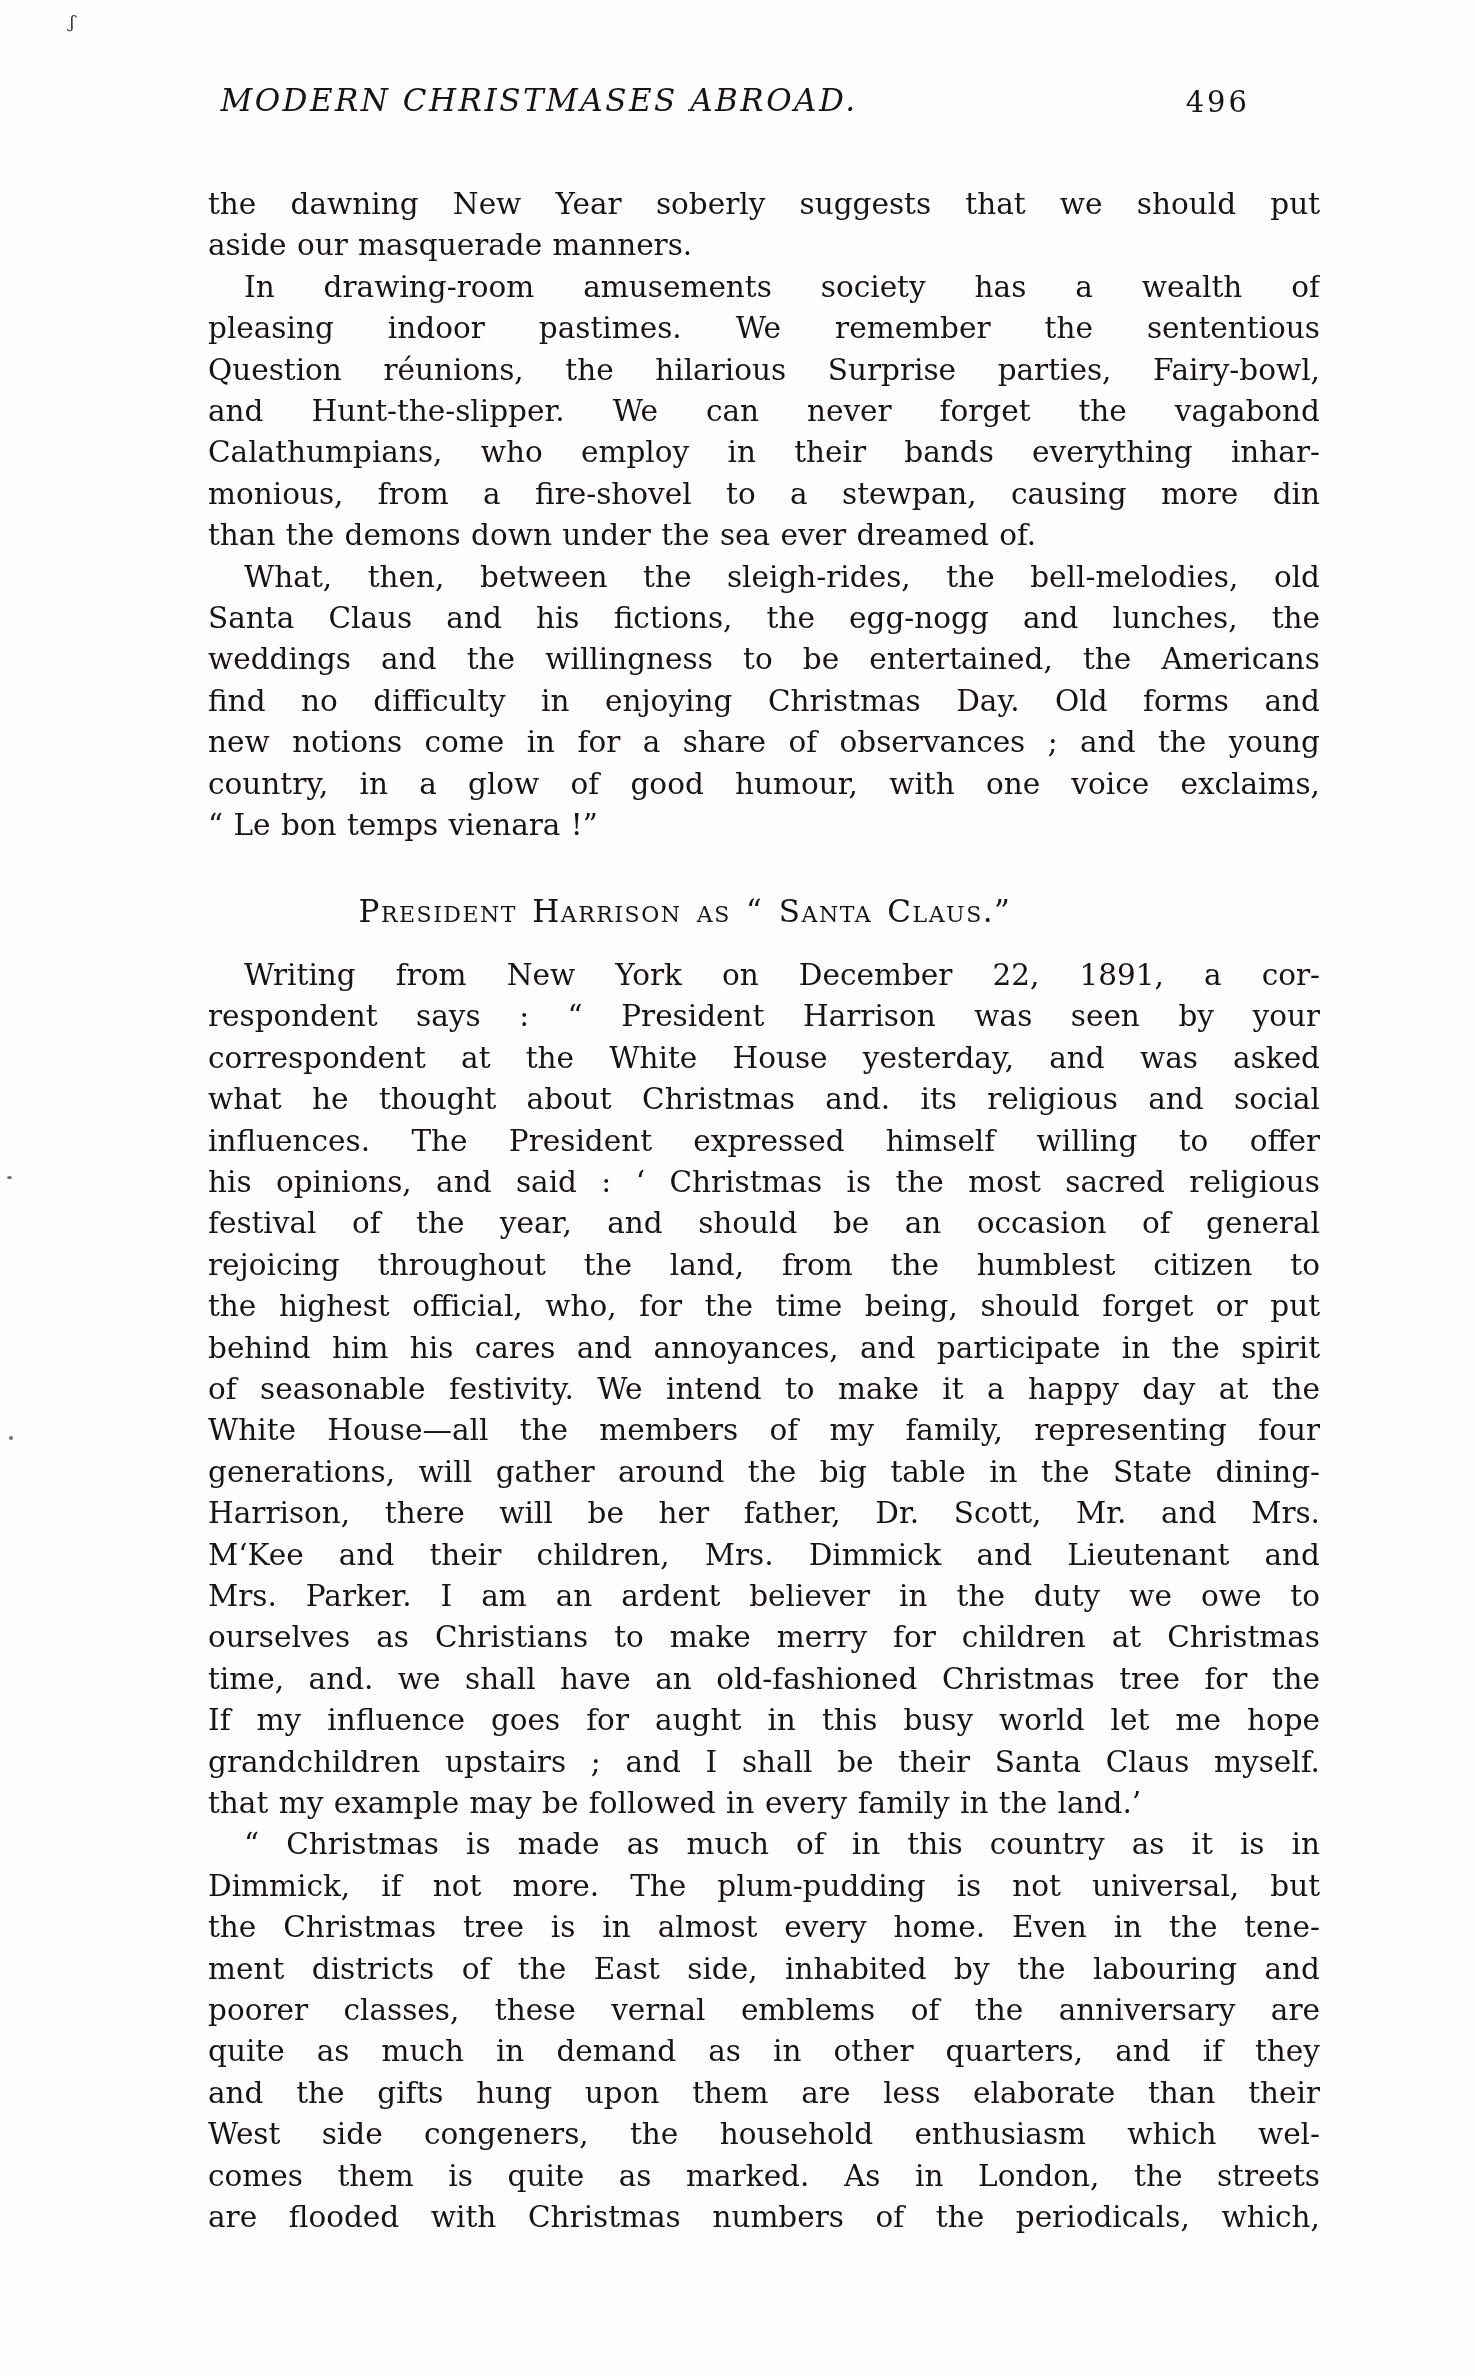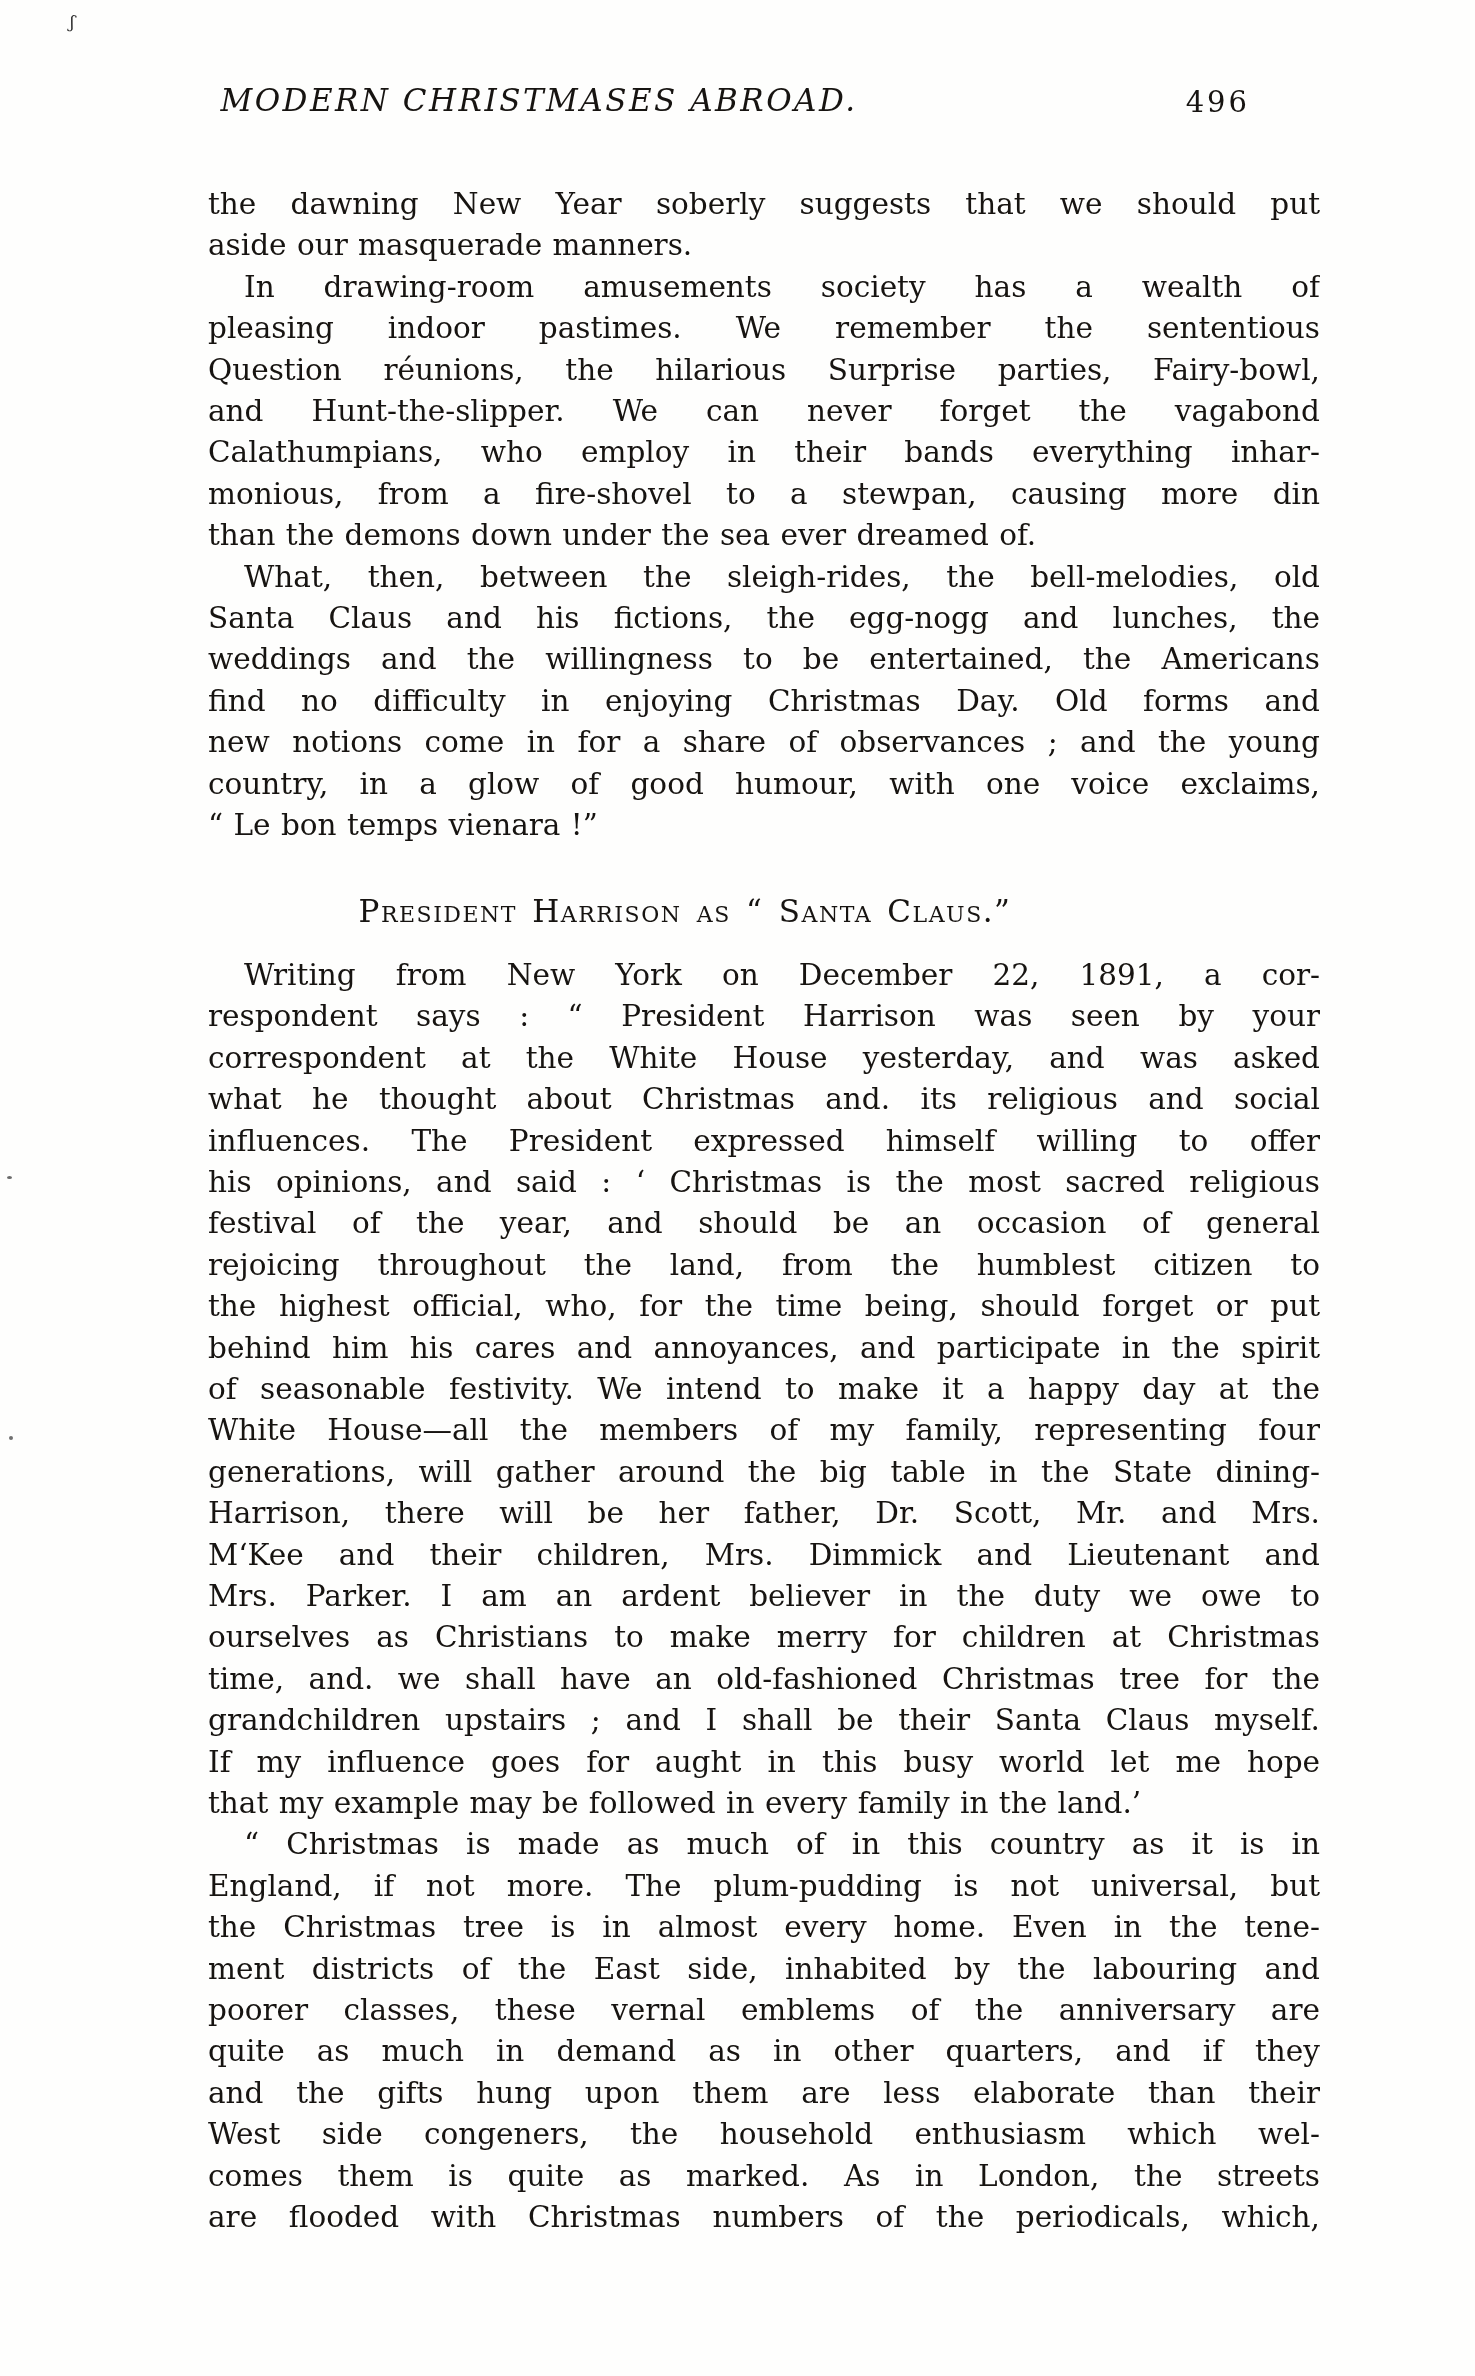--- a/index.html
+++ b/index.html
@@ -129,27 +129,27 @@
         <div class="line">the highest official, who, for the time being, should forget or put</div>
         <div class="line">behind him his cares and annoyances, and participate in the spirit</div>
         <div class="line">of seasonable festivity. We intend to make it a happy day at the</div>
         <div class="line">White House—all the members of my family, representing four</div>
         <div class="line">generations, will gather around the big table in the State dining-</div>
         <div class="line">Harrison, there will be her father, Dr. Scott, Mr. and Mrs.</div>
         <div class="line">M‘Kee and their children, Mrs. Dimmick and Lieutenant and</div>
         <div class="line">Mrs. Parker. I am an ardent believer in the duty we owe to</div>
         <div class="line">ourselves as Christians to make merry for children at Christmas</div>
         <div class="line">time, and. we shall have an old-fashioned Christmas tree for the</div>
+        <div class="line">If my influence goes for aught in this busy world let me hope</div>
         <div class="line">grandchildren upstairs ; and I shall be their Santa Claus myself.</div>
-        <div class="line">If my influence goes for aught in this busy world let me hope</div>
         <div class="line left">that my example may be followed in every family in the land.’</div>
       </div>
       <div class="paragraph">
         <div class="line indent">“ Christmas is made as much of in this country as it is in</div>
-        <div class="line">England, if not more. The plum-pudding is not universal, but</div>
+        <div class="line">Dimmick, if not more. The plum-pudding is not universal, but</div>
         <div class="line">the Christmas tree is in almost every home. Even in the tene-</div>
         <div class="line">ment districts of the East side, inhabited by the labouring and</div>
         <div class="line">poorer classes, these vernal emblems of the anniversary are</div>
         <div class="line">quite as much in demand as in other quarters, and if they</div>
         <div class="line">and the gifts hung upon them are less elaborate than their</div>
         <div class="line">West side congeners, the household enthusiasm which wel-</div>
         <div class="line">comes them is quite as marked. As in London, the streets</div>
         <div class="line">are flooded with Christmas numbers of the periodicals, which,</div>
       </div>
     </div>

